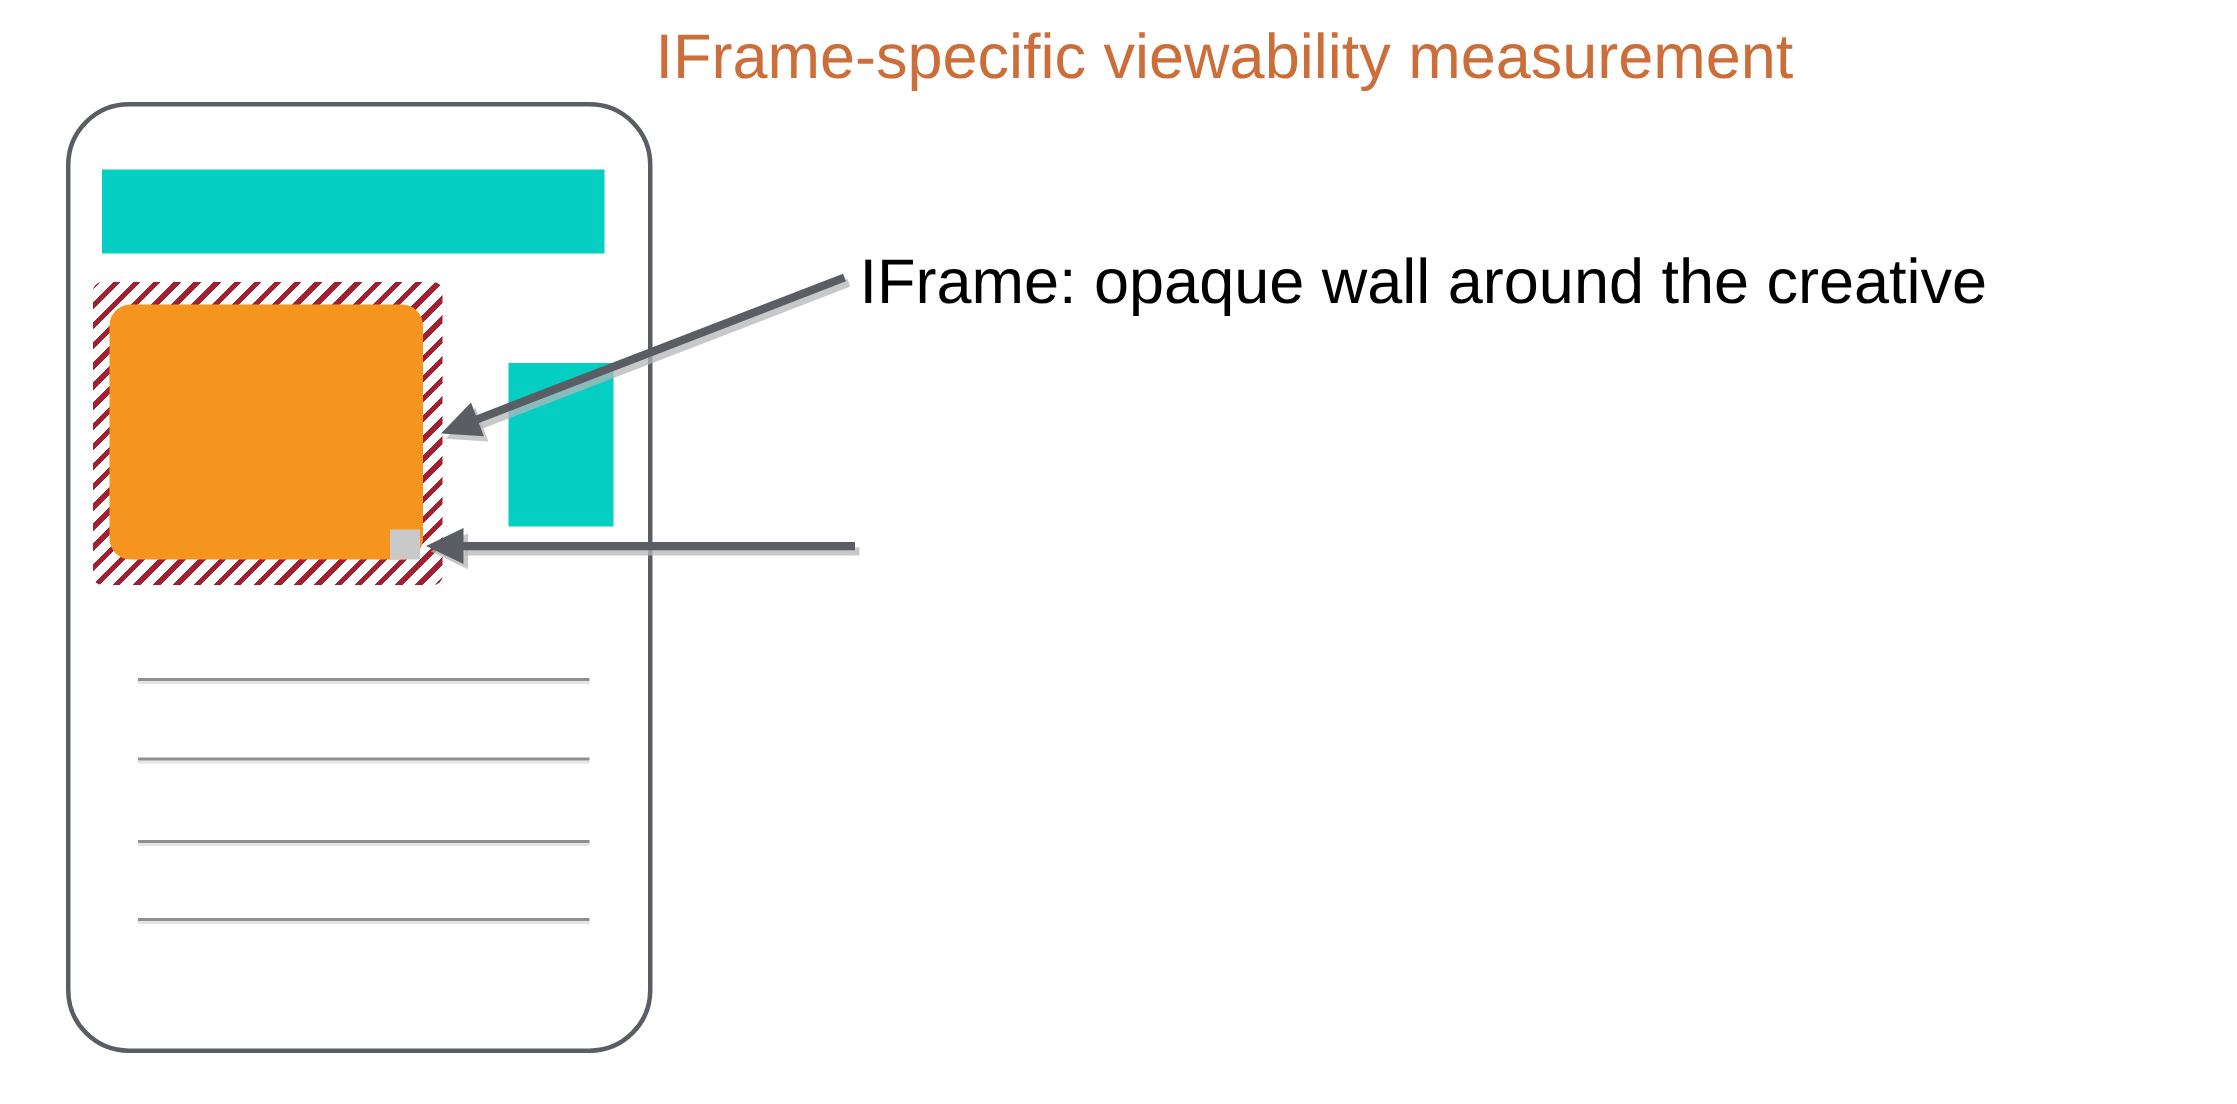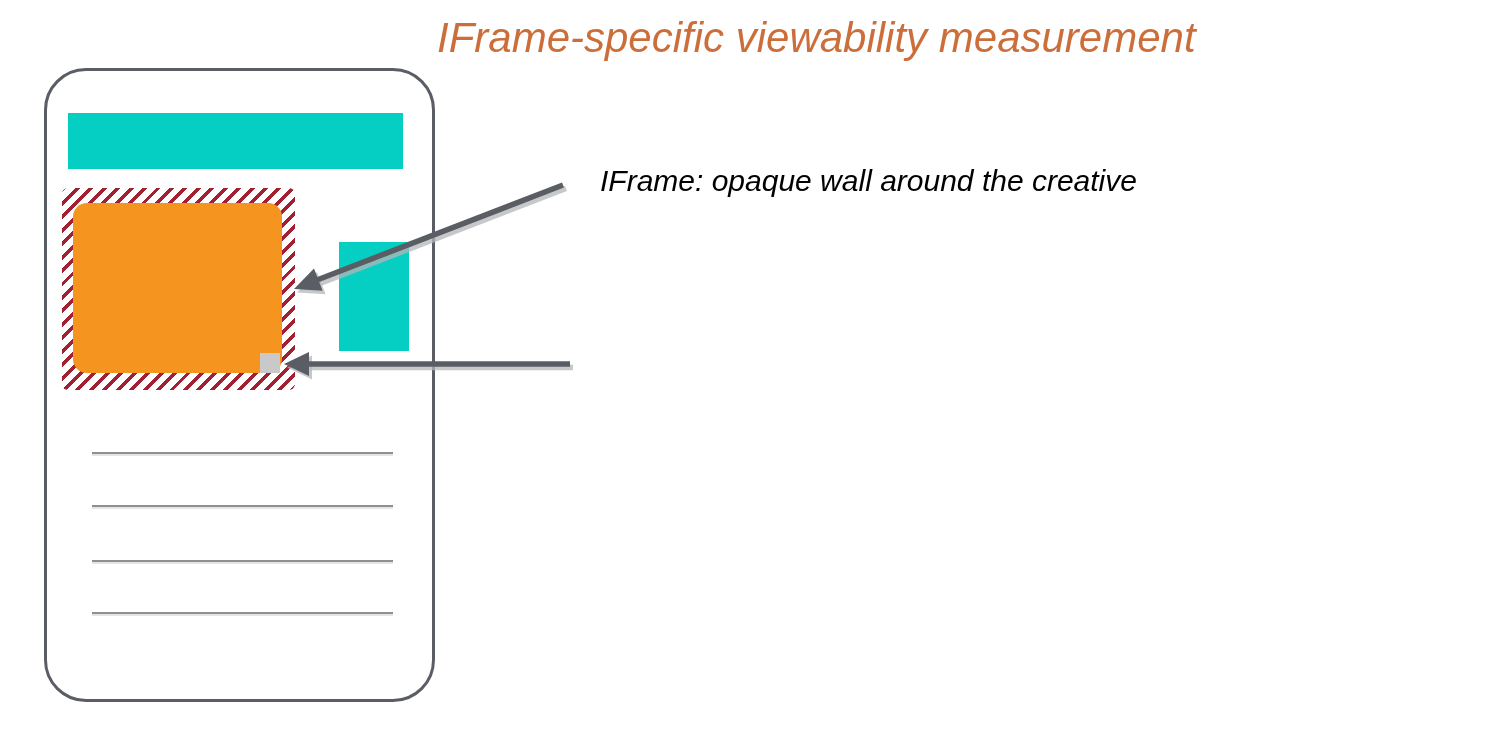--- a/index.html
+++ b/index.html
@@ -19,21 +19,20 @@
   html, body { background: var(--c-bg); }
   body {
     width: 1491px; height: 736px;
     overflow: hidden;
     font-family: "Liberation Sans", "DejaVu Sans", sans-serif;
   }
   .canvas {
     position: relative;
     width: 1491px; height: 736px;
     background: var(--c-bg);
-    font-style: italic;
   }
   .title {
     position: absolute;
     left: 437px; top: 14px;
     font-size: 42px;
     font-weight: 400;
     line-height: 1.15;
     color: var(--c-title);
     white-space: nowrap;
   }
@@ -104,26 +103,25 @@
     fill: var(--c-arrow-shadow);
     opacity: 0.75;
   }
   .arrow-main line {
     stroke: var(--c-arrow);
     stroke-width: 5.5;
   }
   .arrow-main polygon { fill: var(--c-arrow); }
   .label {
     position: absolute;
-    font-size: 30px;
+    font-size: 42px;
     font-weight: 400;
     line-height: 1.15;
     color: var(--c-label);
     white-space: nowrap;
-    margin-left: 27px;
   }
   .label-iframe { left: 573px; top: 164px; }
   .label-script { left: 579px; top: 341px; }
 </style>
 </head>
 <body>
 
 <div class="canvas">
 
   <div class="title">IFrame-specific viewability measurement</div>

